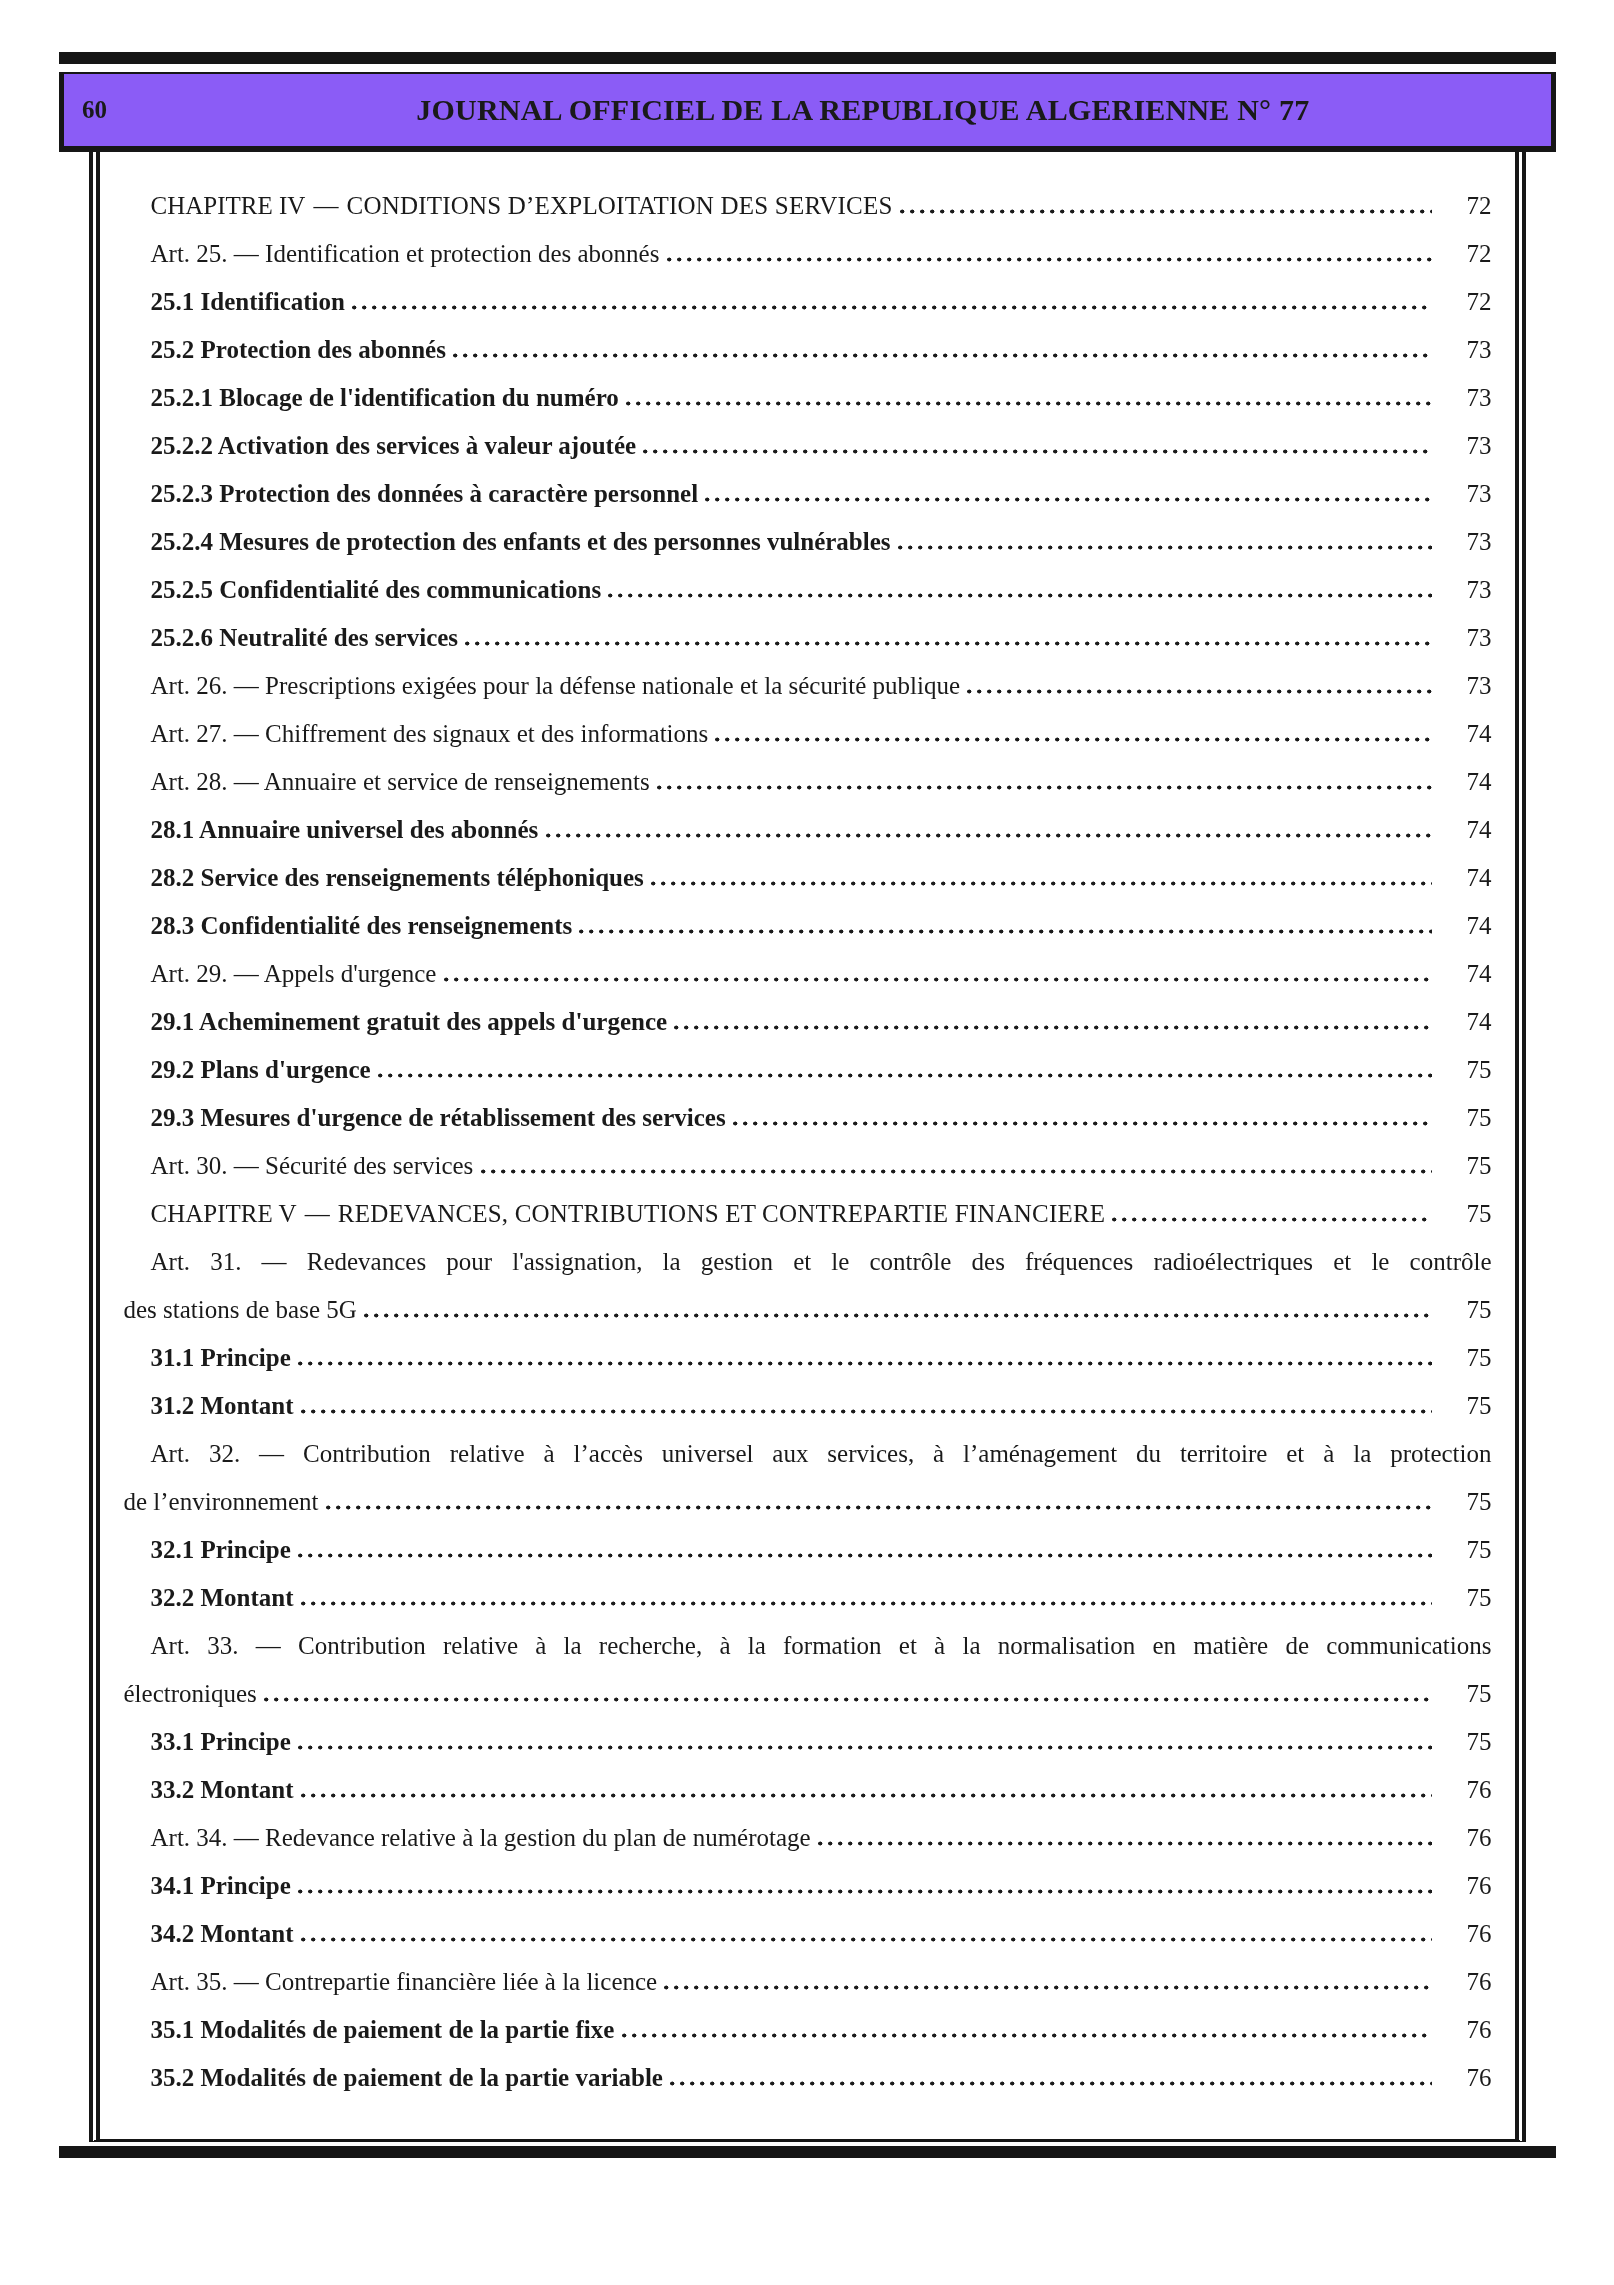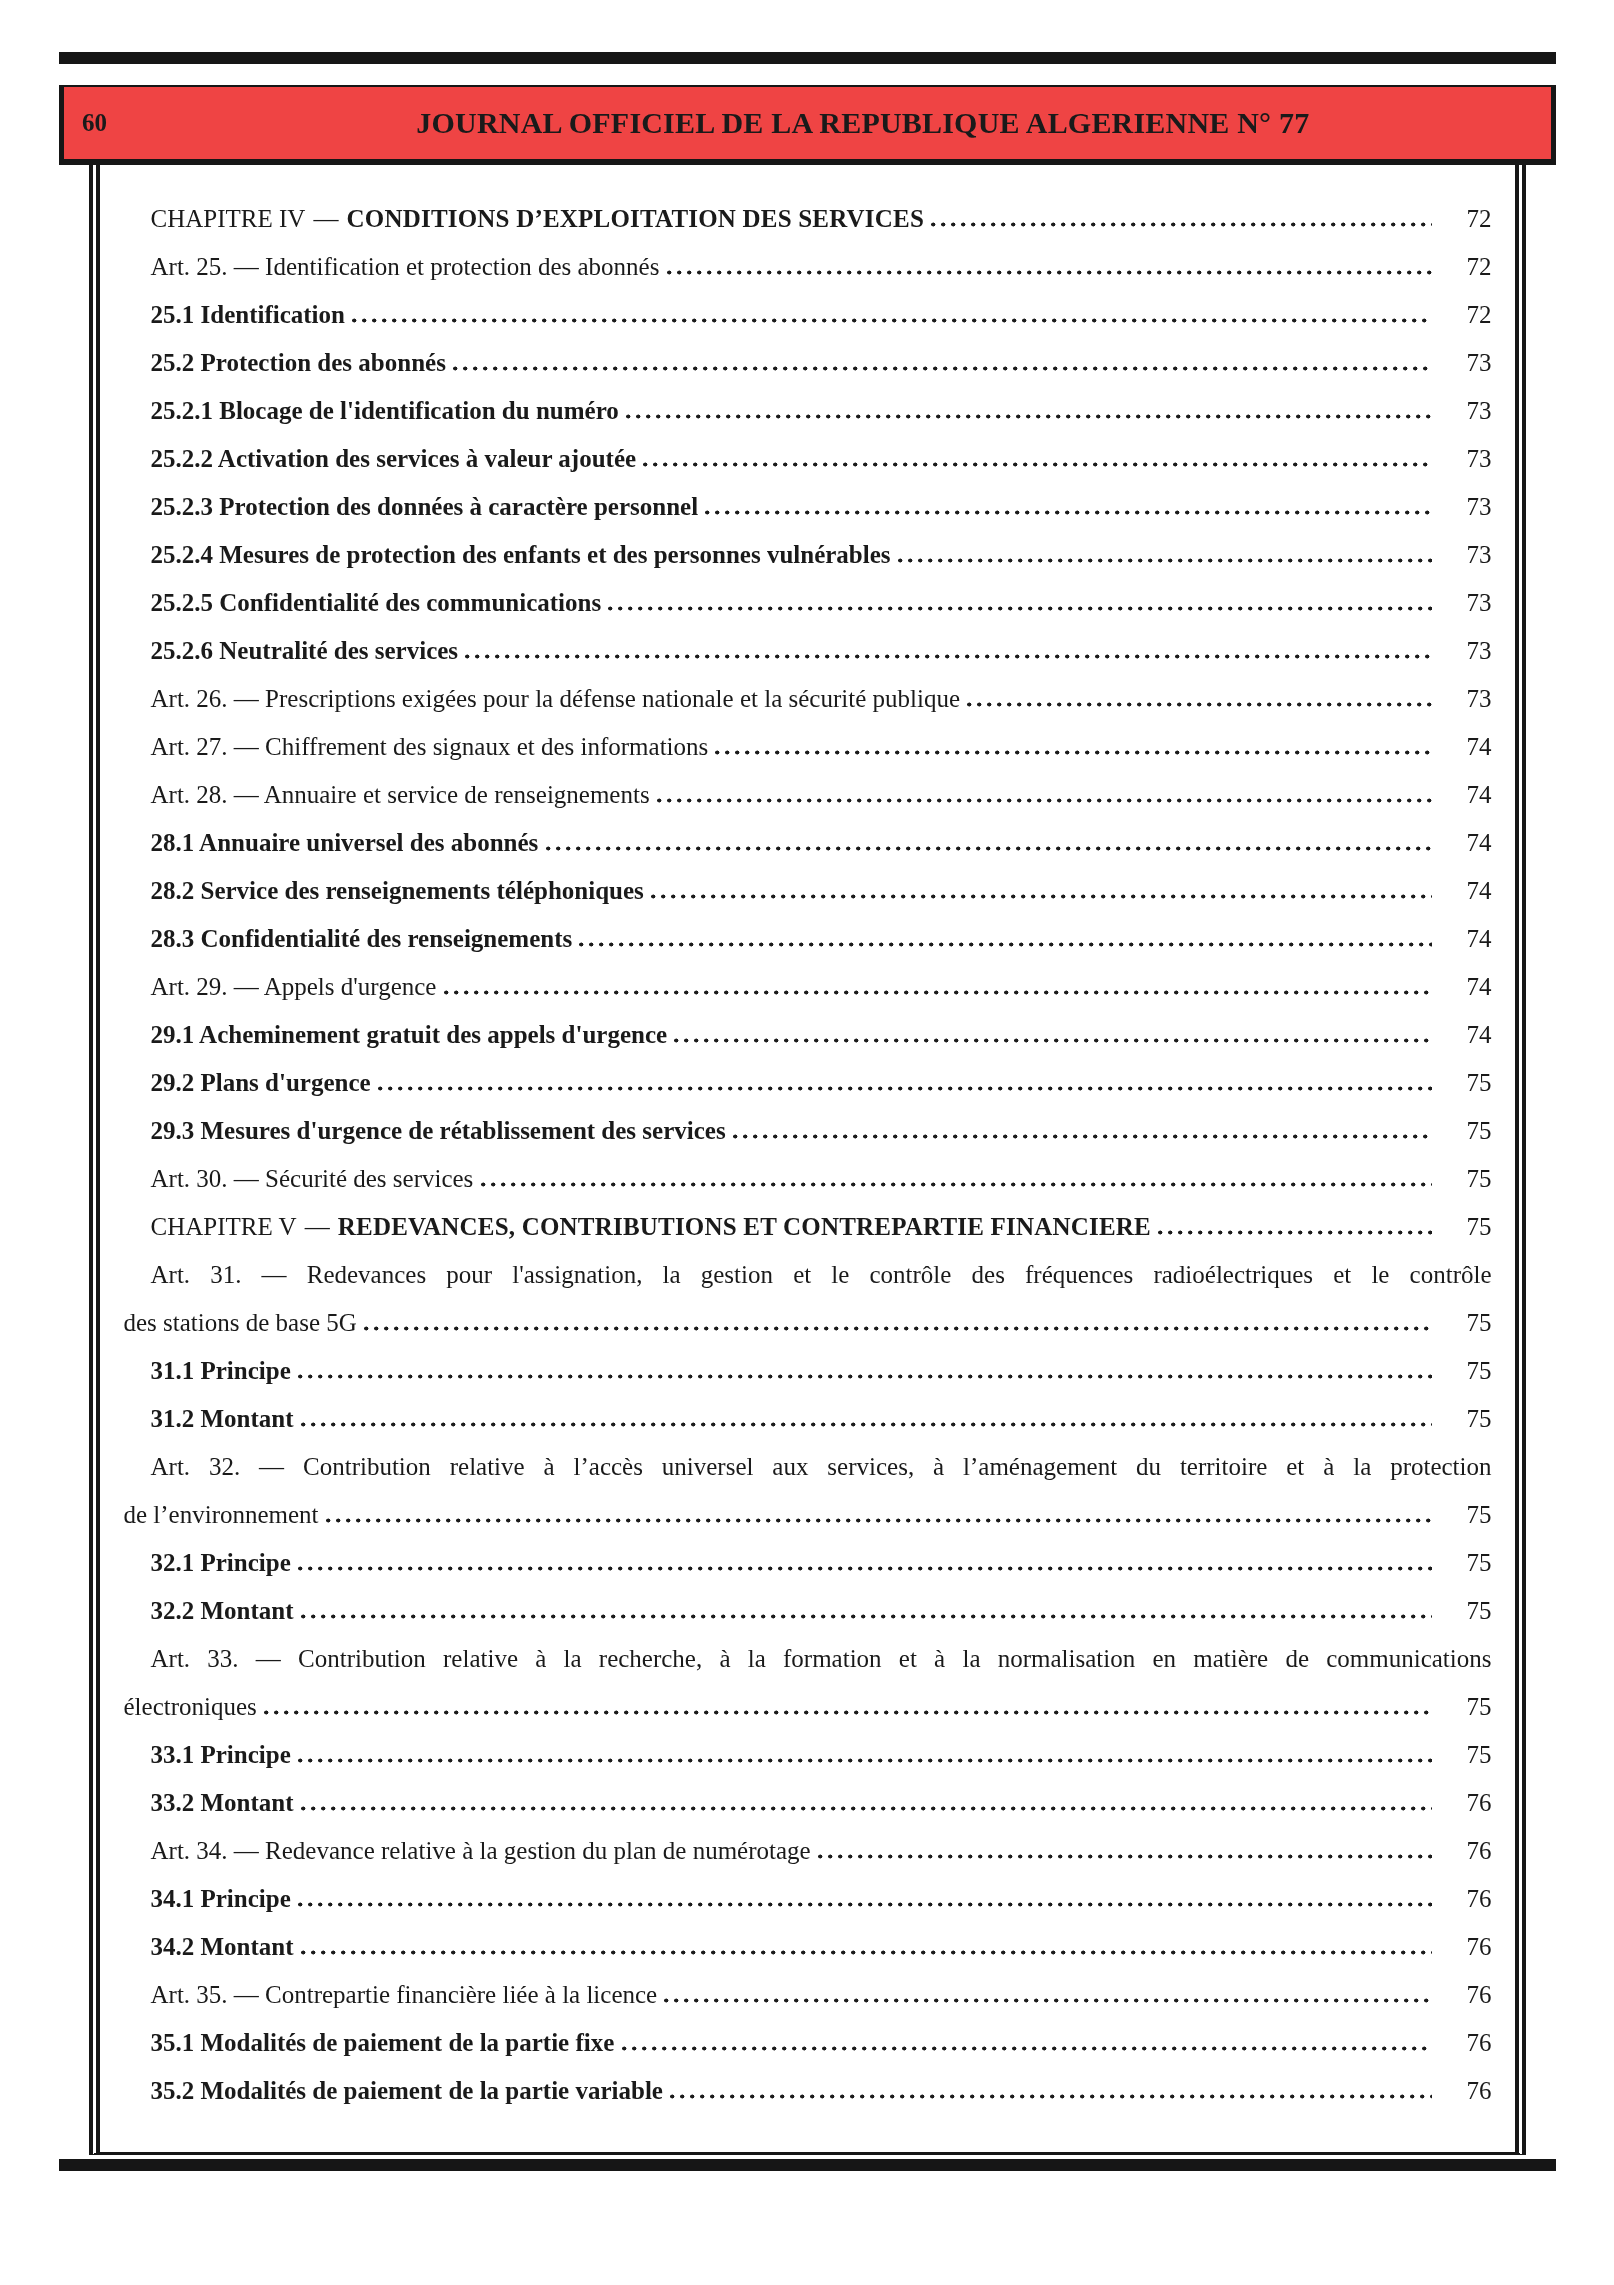--- a/index.html
+++ b/index.html
@@ -13,22 +13,22 @@
     overflow: hidden;
   }
   .frame {
     position: absolute;
     left: 59px;
     right: 59px;
     top: 52px;
   }
   .top-bar { height: 11.8px; background: #161616; }
   .journal-header {
-    margin-top: 21px;
-    background: #ef4444;
+    margin-top: 8px;
+    background: #8b5cf6;
     border-top: 2.7px solid #161616;
     border-bottom: 6.3px solid #161616;
     border-left: 5.4px solid #161616;
     border-right: 5.4px solid #161616;
     height: 72px;
     display: flex;
     align-items: center;
     padding: 0 16.3px 0 18px;
     box-sizing: content-box;
   }
@@ -67,21 +67,21 @@
 
   .toc-row { font-size: 25px; line-height: 27px; margin-bottom: 21px; }
   .toc-row.chapter { }
   .toc-row.chapter:first-child { margin-top: 0; }
   .flexline { display: flex; align-items: flex-end; }
   .flexline.indent { padding-left: 27px; }
   .label { white-space: nowrap; }
   .sub .label { font-weight: 700; }
   .chapter .c-prefix { font-weight: 400; }
   .chapter .c-sep { margin: 0 8.1px; }
-  .chapter .c-title { font-weight: 700; letter-spacing: 0.2px; }
+  .chapter .c-title { font-weight: 400; letter-spacing: 0.2px; }
   .wrap-line1 {
     text-indent: 27px;
     text-align: justify;
     text-align-last: justify;
     margin-bottom: 21px;
     overflow: hidden;
     white-space: nowrap;
   }
   .dots {
     flex: 1 1 auto;

